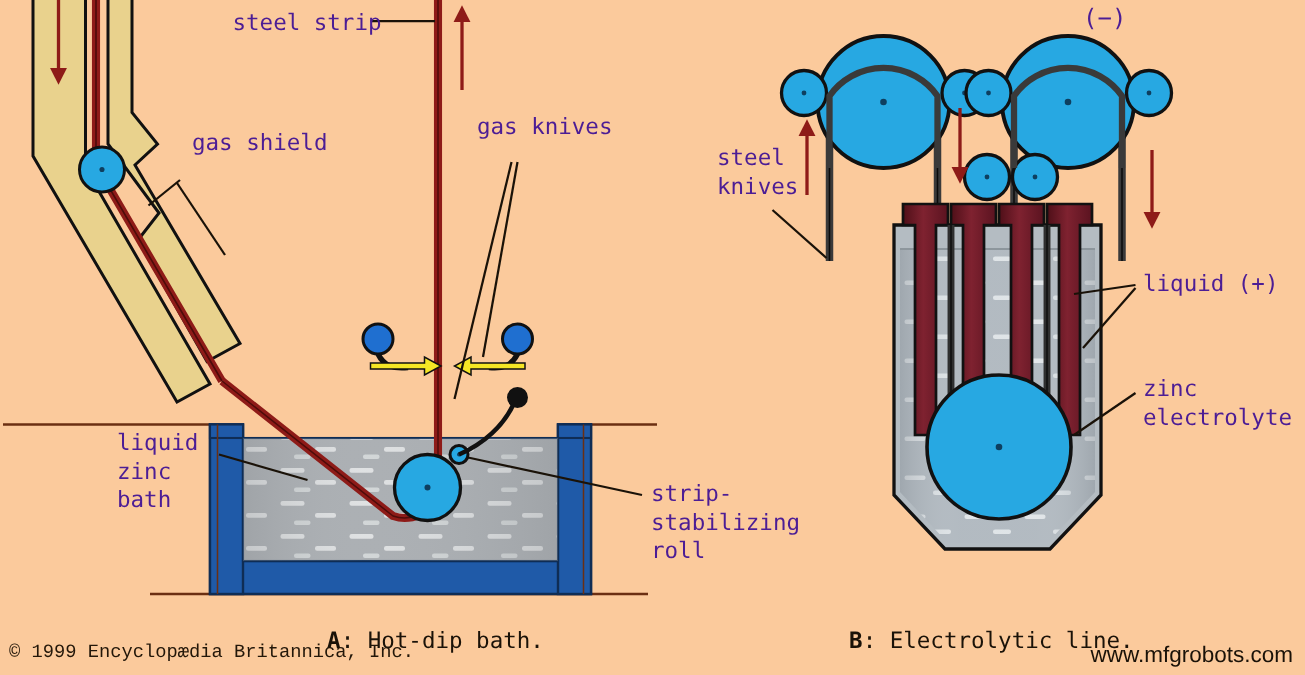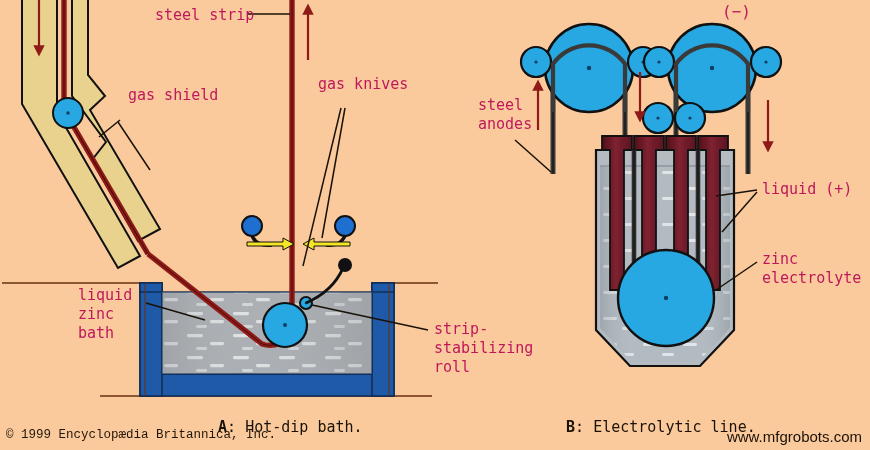--- a/index.html
+++ b/index.html
@@ -11,21 +11,21 @@
     overflow:hidden;
     position:relative;
   }
   #figure{
     position:absolute;left:0;top:0;width:870px;height:450px;
   }
   .lbl{
     position:absolute;
     font-family:"DejaVu Sans Mono", monospace;
     font-size:15px;
-    color:#be185d;
+    color:#4c1d95;
     letter-spacing:0px;
     line-height:19px;
     white-space:pre;
     user-select:none;
   }
   .caption{
     position:absolute;
     font-family:"DejaVu Sans Mono", monospace;
     font-size:15px;
     color:#1a1208;
@@ -266,21 +266,21 @@
 <div class="lbl" style="left:318px;top:75px;">gas knives</div>
 <div class="lbl" style="left:78px;top:286px;">liquid
 zinc
 bath</div>
 <div class="lbl" style="left:434px;top:320px;">strip-
 stabilizing
 roll</div>
 
 <div class="lbl" style="left:722px;top:2px;font-size:16px;">(−)</div>
 <div class="lbl" style="left:478px;top:96px;">steel
-anodes</div>
+knives</div>
 <div class="lbl" style="left:762px;top:180px;">liquid (+)</div>
 <div class="lbl" style="left:762px;top:250px;">zinc
 electrolyte</div>
 
 <div class="caption" style="left:200px;top:400px;">
   <b>A</b><span>: Hot-dip bath.</span>
 </div>
 <div class="caption" style="left:548px;top:400px;">
   <b>B</b><span>: Electrolytic line.</span>
 </div>

